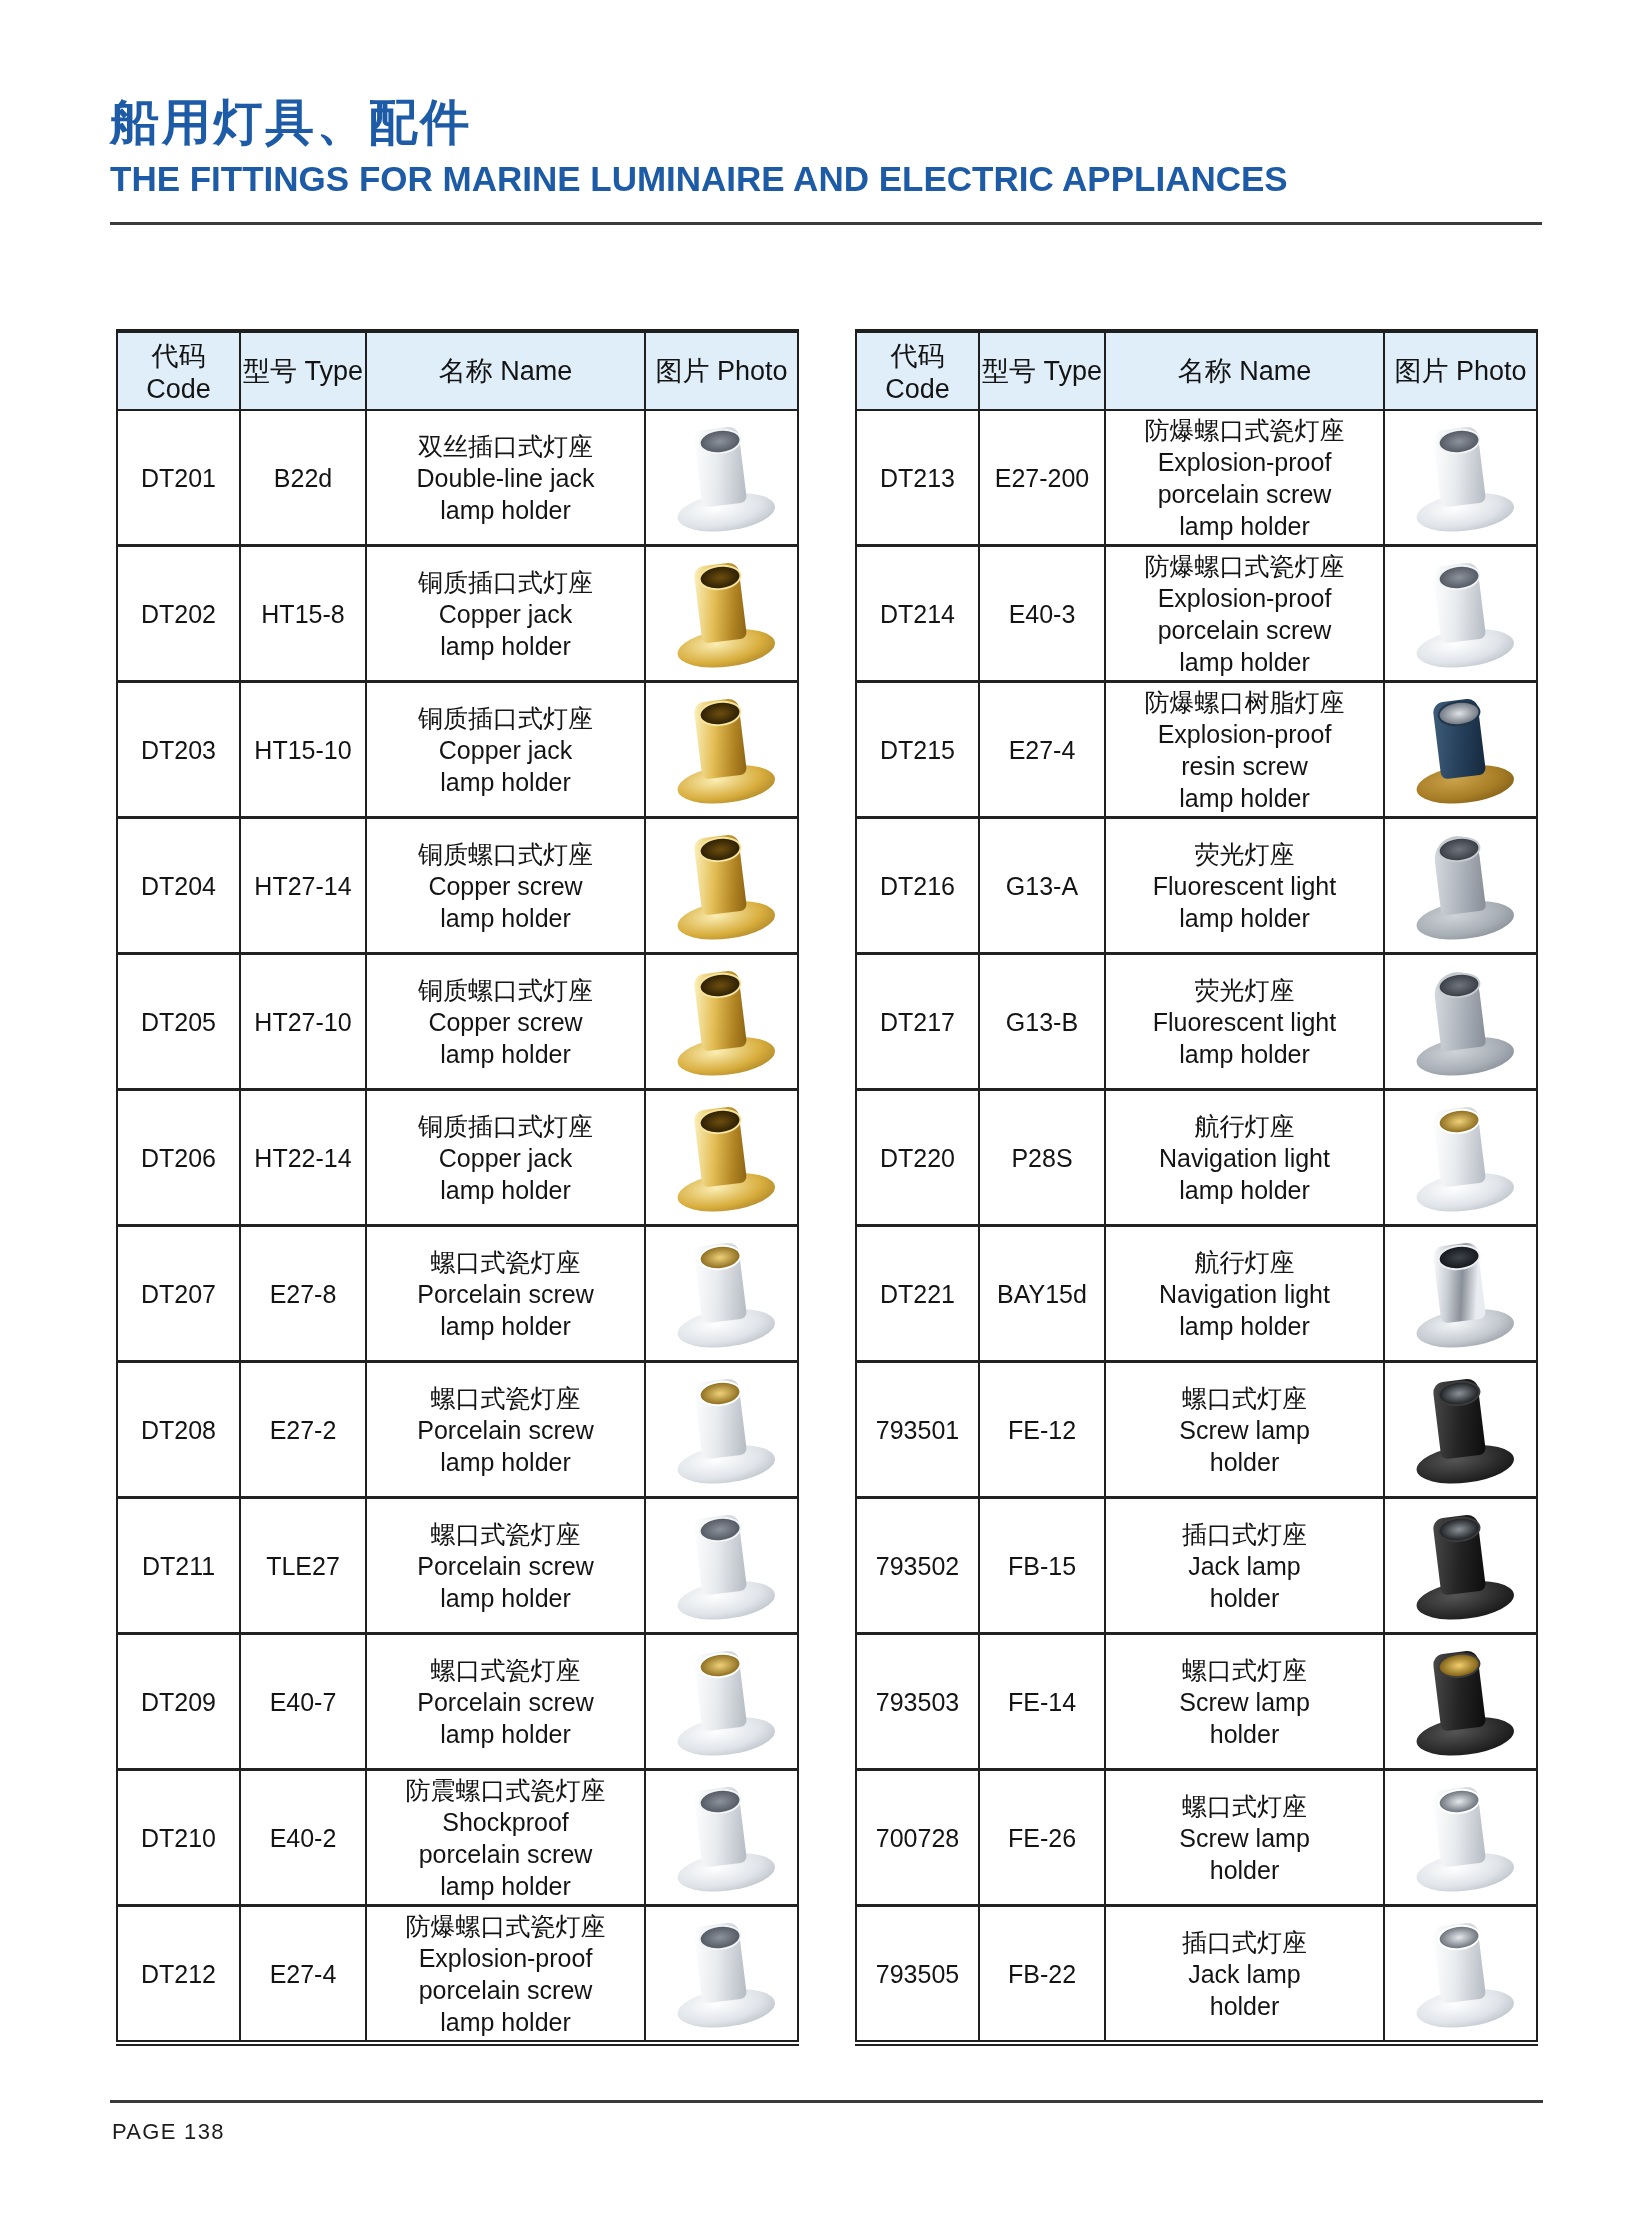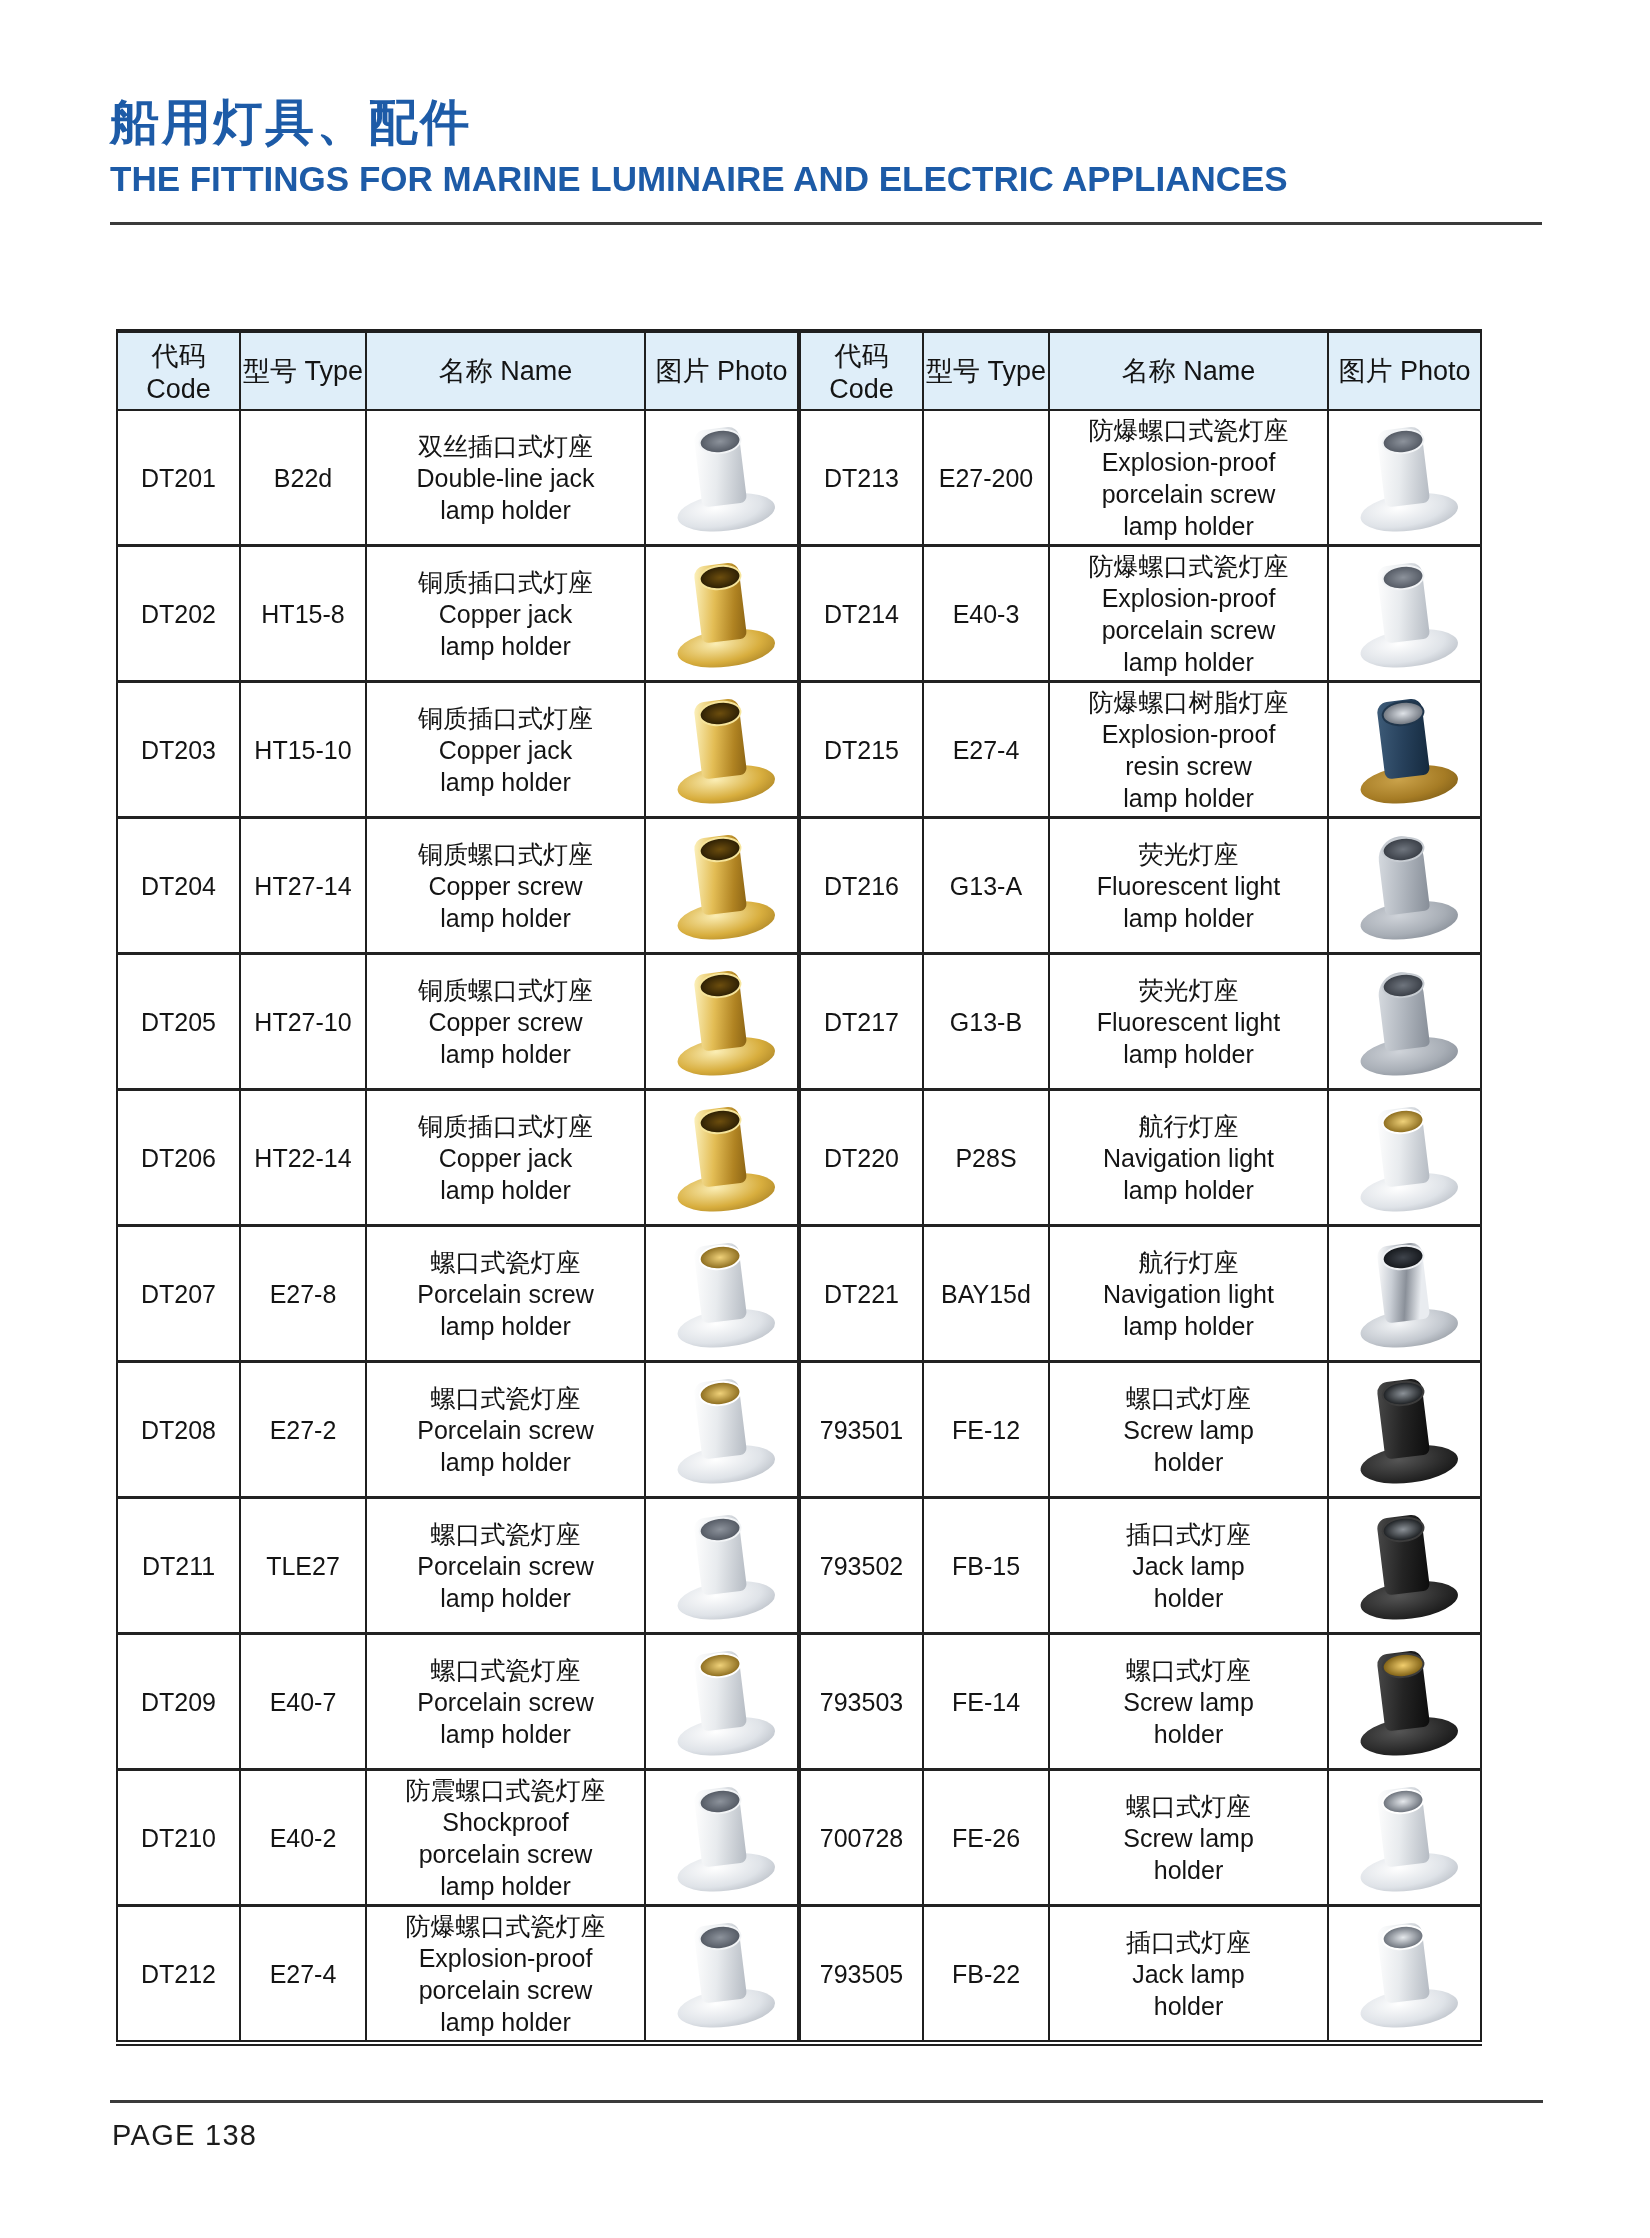--- a/index.html
+++ b/index.html
@@ -16,21 +16,21 @@
   .title-cn{
     font-size:49px;font-weight:bold;line-height:1.15;
     color:var(--accent-blue,#1d5ba7);letter-spacing:2.7px;margin:0;
   }
   .title-en{
     font-size:35px;font-weight:bold;line-height:1.1;
     color:var(--accent-blue,#1d5ba7);margin:9.3px 0 0 0;letter-spacing:0px;
   }
   .title-rule{margin-top:24px;height:3.3px;background:var(--rule,#3b3b3b);}
   
-  .tables{position:absolute;left:116px;top:329px;display:flex;}
+  .tables{position:absolute;left:116px;top:329px;display:flex;gap:56px;}
   table.catalog{
     width:682px;table-layout:fixed;border-collapse:collapse;
     border-left:2px solid #1f1f1f;border-right:2px solid #1f1f1f;
   }
   col.c-code{width:123px}
   col.c-type{width:126px}
   col.c-name{width:279px}
   col.c-photo{width:153px}
   table.catalog thead th{
     height:74px;
@@ -80,21 +80,21 @@
   .v-gray .p-base{background:radial-gradient(ellipse at 40% 35%,#cfd3d9,#a8aeb6 55%,#767d87);}
   .v-gray .p-hole{background:radial-gradient(#6f757e,#3c4149 70%);border:2px solid #c7ccd2;}
   .v-chrome .p-body{background:linear-gradient(100deg,#ffffff,#c9ced5 30%,#8a9099 55%,#e9ecf0 82%);}
   .v-chrome .p-base{background:radial-gradient(ellipse at 40% 35%,#f4f6f8,#c3c8cf 55%,#81878f);}
   .v-chrome .p-hole{background:radial-gradient(#3f444c,#14171b 75%);border:2px solid #eef0f3;}
   .v-blue-resin .p-body{background:linear-gradient(100deg,#3f5d7a,#27415c 50%,#14293d);}
   .v-blue-resin .p-base{background:radial-gradient(ellipse at 40% 35%,#caa24a,#a67c25 55%,#6f5112);}
   .v-blue-resin .p-hole{background:radial-gradient(#dfe3e8,#767c85 70%);border:2px solid #20364c;}
   
   .footer-rule{position:absolute;left:110px;width:1433px;top:2100px;height:3.3px;background:var(--rule,#3b3b3b);}
-  .page-label{position:absolute;left:112px;top:2119px;font-size:29px;color:#1c1c1c;letter-spacing:1.3px;}
+  .page-label{position:absolute;left:112px;top:2119px;font-size:22px;color:#1c1c1c;letter-spacing:1.3px;}
 </style>
 </head>
 <body>
 
 <div class="page">
 
   <div class="header-block">
     <h1 class="title-cn">船用灯具、配件</h1>
     <h2 class="title-en">THE FITTINGS FOR MARINE LUMINAIRE AND ELECTRIC APPLIANCES</h2>
     <div class="title-rule"></div>

